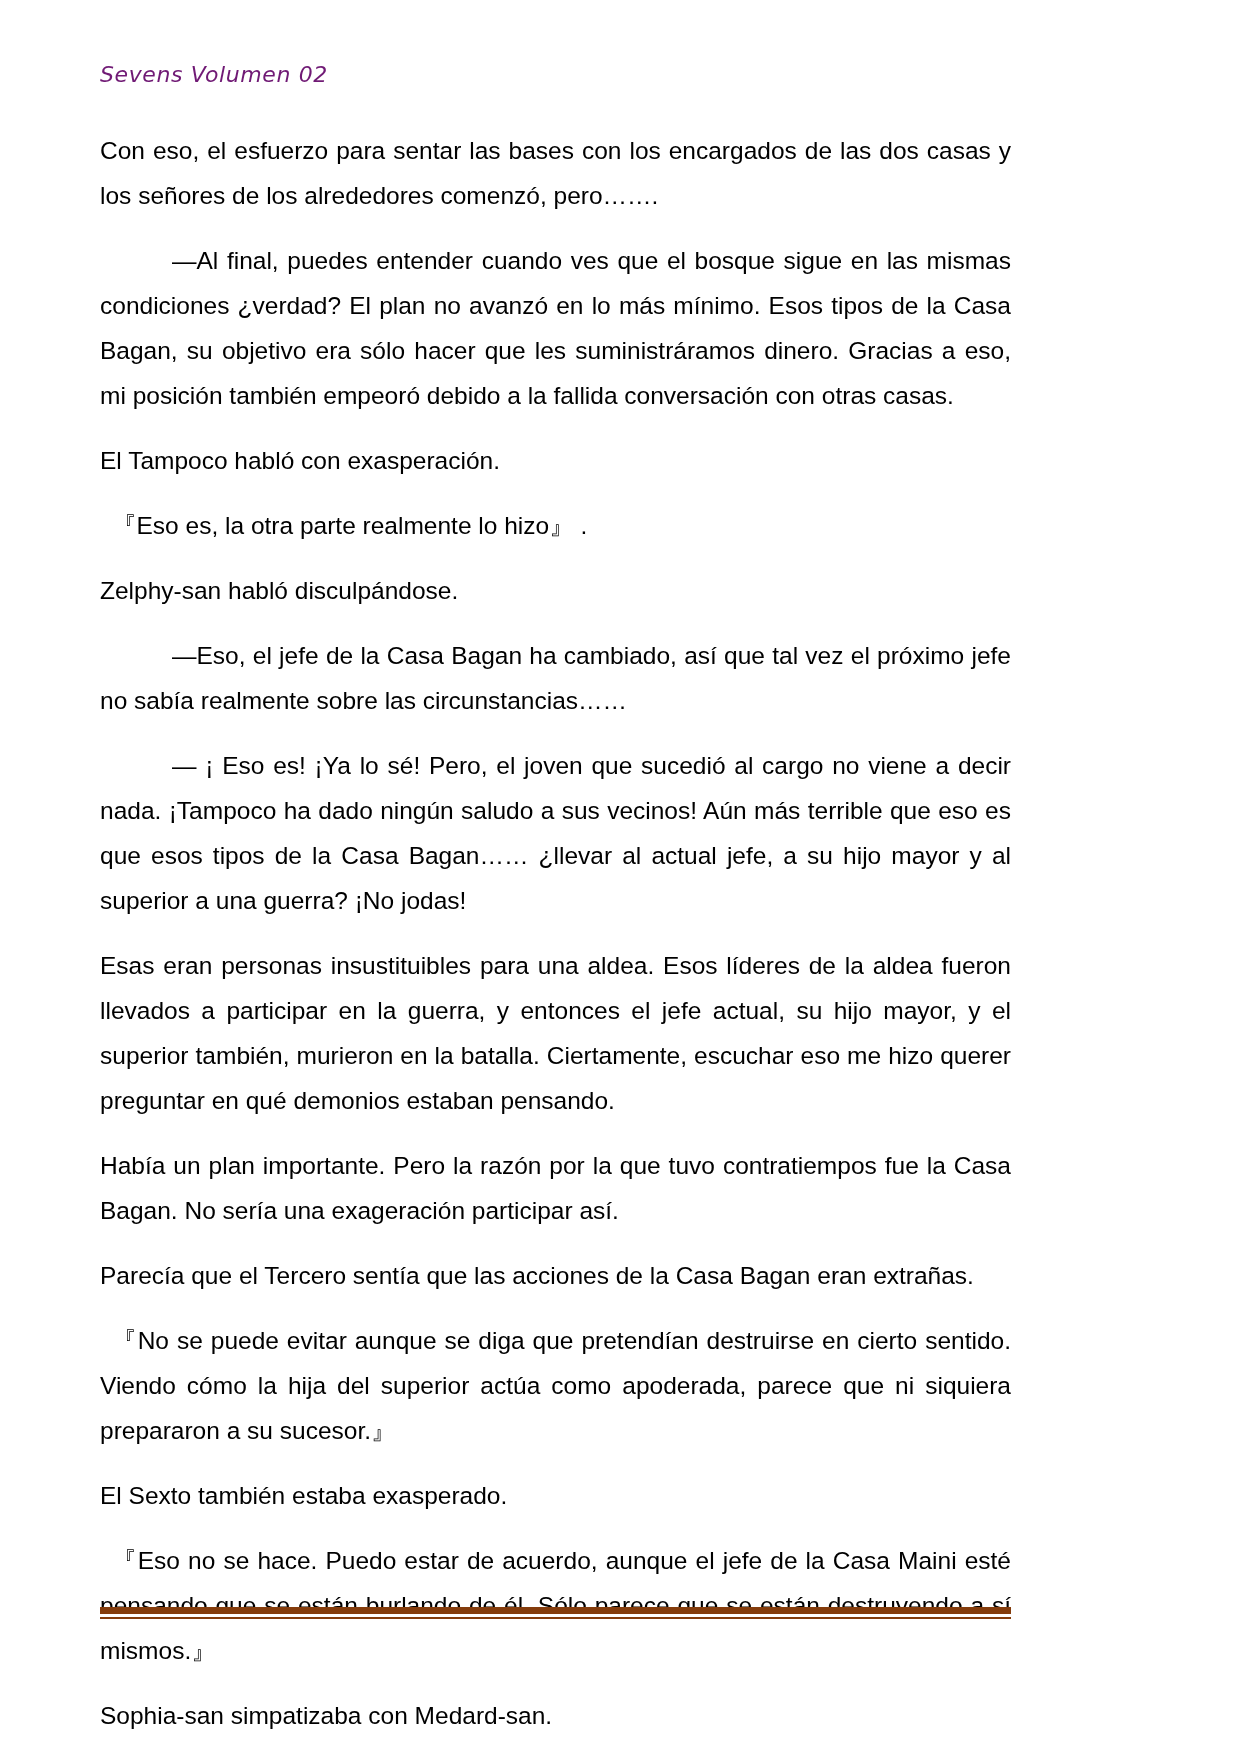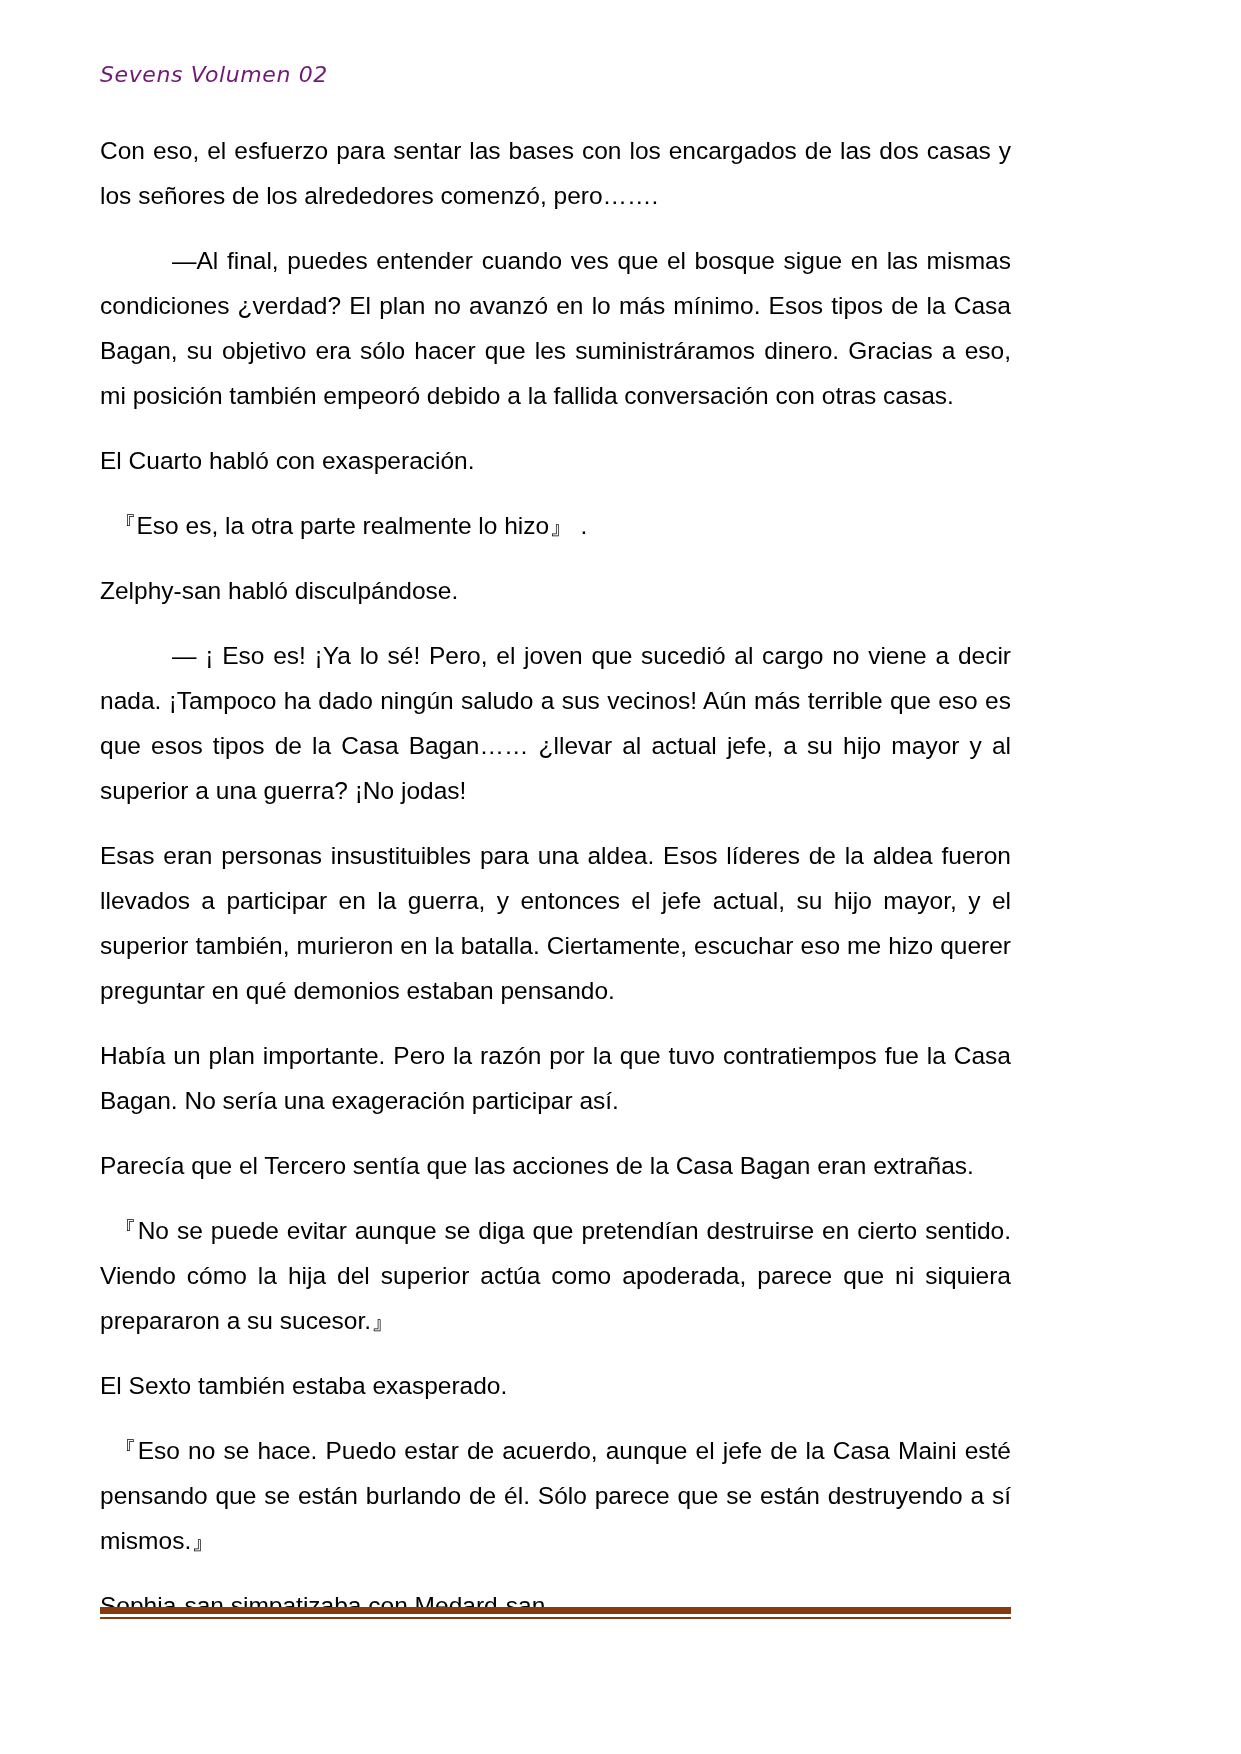--- a/index.html
+++ b/index.html
@@ -115,23 +115,24 @@
 
 <div class="page">
 
   <div class="page-header">
     <div class="header-title">Sevens Volumen 02</div>
   </div>
 
   <div class="content">
       <p class="para">Con eso, el esfuerzo para sentar las bases con los encargados de las dos casas y los señores de los alrededores comenzó, pero…….</p>
       <p class="para indent">—Al final, puedes entender cuando ves que el bosque sigue en las mismas condiciones ¿verdad? El plan no avanzó en lo más mínimo. Esos tipos de la Casa Bagan, su objetivo era sólo hacer que les suministráramos dinero. Gracias a eso, mi posición también empeoró debido a la fallida conversación con otras casas.</p>
-      <p class="para">El Cuarto habló con exasperación.</p>
+      <p class="para">El Tampoco habló con exasperación.</p>
       <p class="para quote">『Eso es, la otra parte realmente lo hizo』 .</p>
       <p class="para">Zelphy-san habló disculpándose.</p>
+      <p class="para indent">—Eso, el jefe de la Casa Bagan ha cambiado, así que tal vez el próximo jefe no sabía realmente sobre las circunstancias……</p>
       <p class="para indent">— ¡ Eso es! ¡Ya lo sé! Pero, el joven que sucedió al cargo no viene a decir nada. ¡Tampoco ha dado ningún saludo a sus vecinos! Aún más terrible que eso es que esos tipos de la Casa Bagan…… ¿llevar al actual jefe, a su hijo mayor y al superior a una guerra? ¡No jodas!</p>
       <p class="para">Esas eran personas insustituibles para una aldea. Esos líderes de la aldea fueron llevados a participar en la guerra, y entonces el jefe actual, su hijo mayor, y el superior también, murieron en la batalla. Ciertamente, escuchar eso me hizo querer preguntar en qué demonios estaban pensando.</p>
       <p class="para">Había un plan importante. Pero la razón por la que tuvo contratiempos fue la Casa Bagan. No sería una exageración participar así.</p>
       <p class="para">Parecía que el Tercero sentía que las acciones de la Casa Bagan eran extrañas.</p>
       <p class="para quote">『No se puede evitar aunque se diga que pretendían destruirse en cierto sentido. Viendo cómo la hija del superior actúa como apoderada, parece que ni siquiera prepararon a su sucesor.』</p>
       <p class="para">El Sexto también estaba exasperado.</p>
       <p class="para quote">『Eso no se hace. Puedo estar de acuerdo, aunque el jefe de la Casa Maini esté pensando que se están burlando de él. Sólo parece que se están destruyendo a sí mismos.』</p>
       <p class="para">Sophia-san simpatizaba con Medard-san.</p>
     </div>
 

